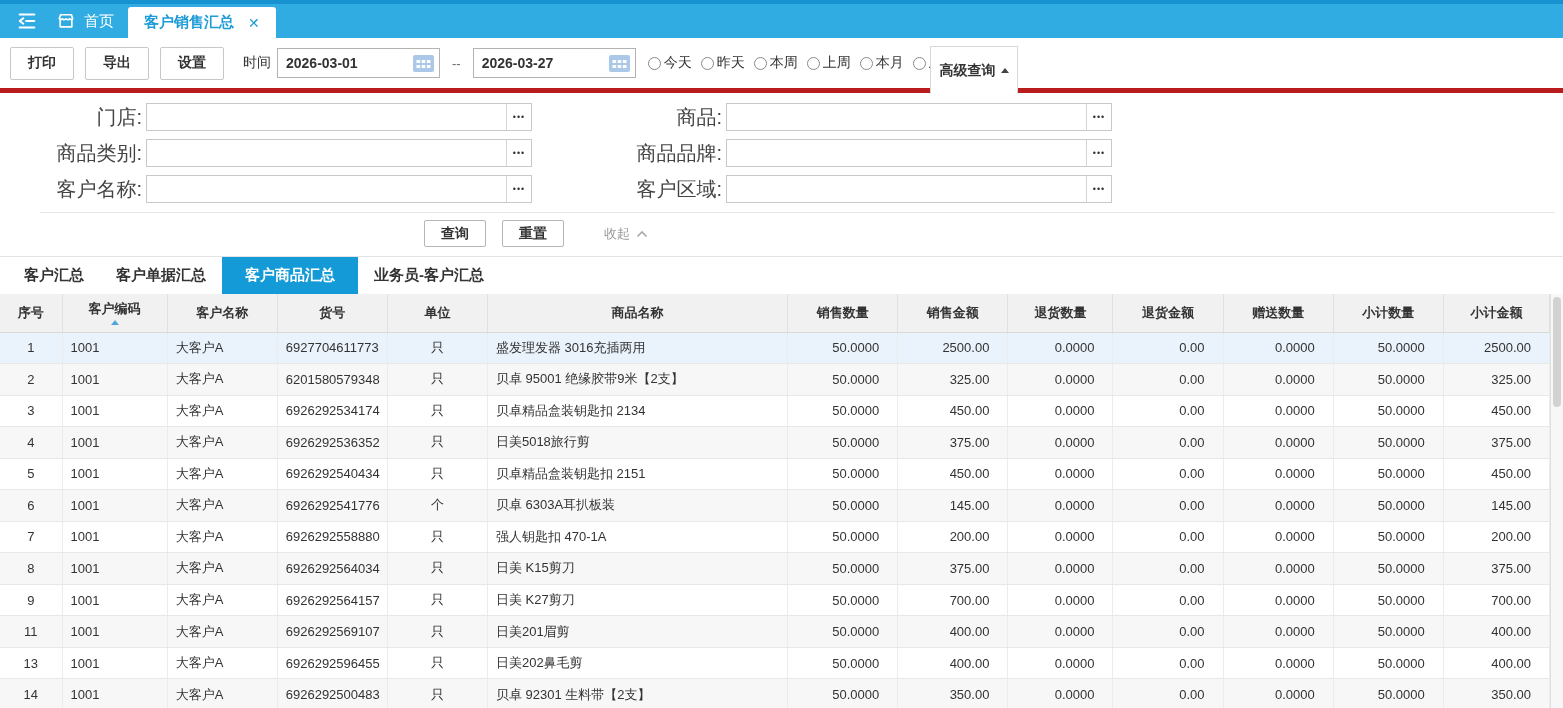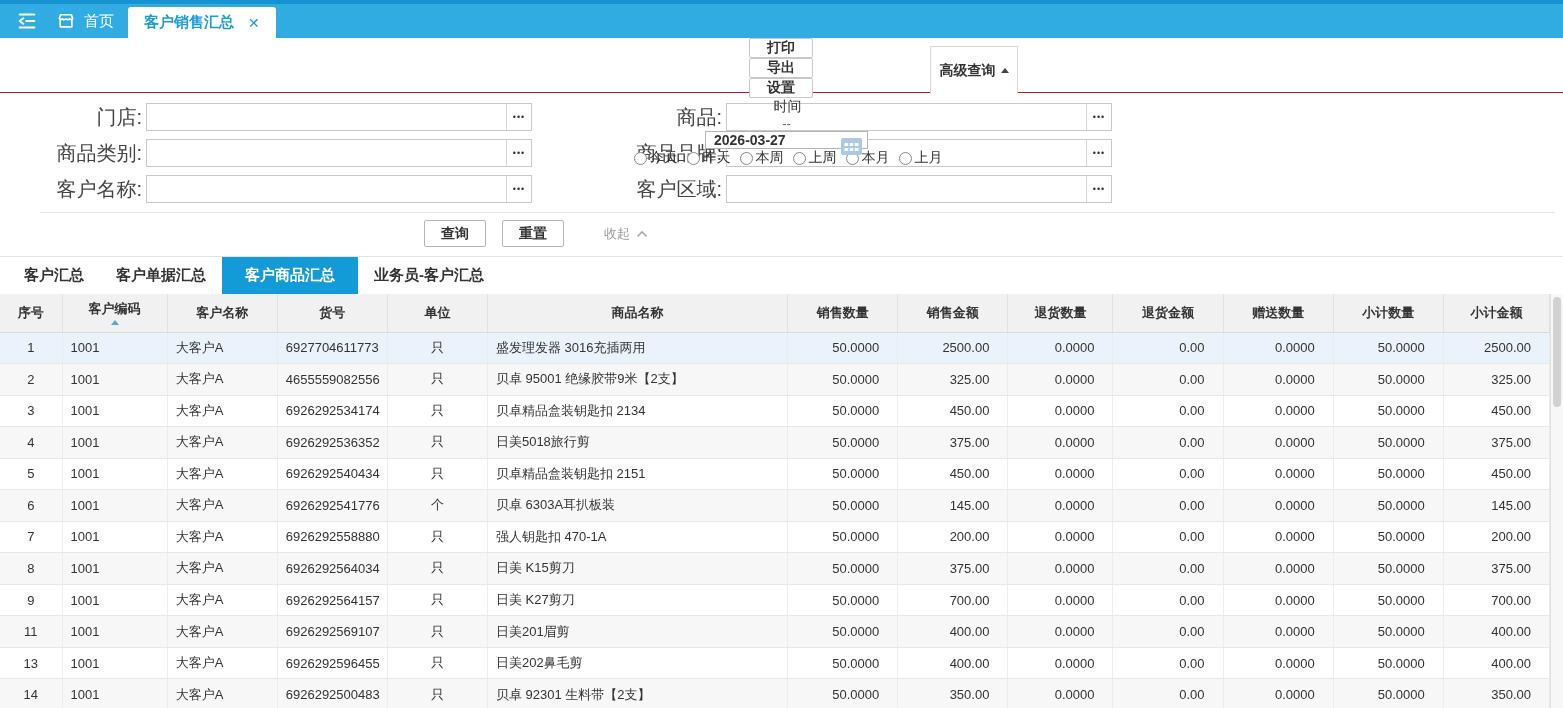--- a/index.html
+++ b/index.html
@@ -11,21 +11,21 @@
   .topbar { height:34px; background:#31ace3; display:flex; align-items:flex-end; }
   .topbar-inner { display:flex; align-items:center; height:34px; }
   .icon-btn { width:26px; height:26px; margin:0 6px 0 14px; display:flex; align-items:center; justify-content:center; cursor:pointer; }
   .home-item { display:flex; align-items:center; color:#fff; font-size:15px; padding:0 14px 0 10px; height:34px; cursor:pointer; }
   .home-item svg { margin-right:8px; }
   .page-tab { height:31px; margin-top:3px; background:#fff; color:#1e9cd7; font-weight:bold; font-size:15px;
     display:flex; align-items:center; padding:0 16px; border-radius:3px 3px 0 0; }
   .page-tab .close { margin-left:14px; font-weight:normal; font-size:14px; cursor:pointer; }
 
   
-  .toolbar { position:relative; height:55px; border-bottom:1px solid #b91c1c; display:flex; align-items:center; padding-left:10px; background:#fff;flex-direction:column; }
+  .toolbar { position:relative; height:55px; border-bottom:5px solid #b91c1c; display:flex; align-items:center; padding-left:10px; background:#fff; }
   .tb-btn { height:33px; padding:0 17px; background:#fff; border:1px solid #c8c8c8; border-radius:2px;
     font-weight:bold; font-size:14px; color:#333; margin-right:11px; cursor:pointer; font-family:inherit; }
   .time-label { font-size:14px; margin:0 6px 0 8px; }
   .date-input { position:relative; width:163px; height:30px; border:1px solid #b3b3b3; display:flex; align-items:center; background:#fff; }
   .date-input input { border:none; outline:none; width:128px; padding-left:8px; font-weight:bold; font-size:14px; color:#333; font-family:inherit; background:transparent; }
   .cal-icon { position:absolute; right:5px; top:5px; cursor:pointer; }
   .range-sep { color:#666; margin:0 12px; }
   .quick-ranges { display:flex; align-items:center; margin-left:12px; }
   .radio-item { display:flex; align-items:center; margin-right:9px; cursor:pointer; }
   .radio-circle { width:13px; height:13px; border:1px solid #8a8a8a; border-radius:50%; background:#fff; margin-right:3px; }
@@ -99,20 +99,34 @@
       <span class="close">✕</span>
     </div>
   </div>
 </div>
 
 <div class="toolbar">
   <button class="tb-btn">打印</button>
   <button class="tb-btn">导出</button>
   <button class="tb-btn">设置</button>
   <span class="time-label">时间</span>
+  <span class="date-input">
+    <input value="2026-03-01" style="">
+    <span class="cal-icon">
+      <svg width="21" height="19" viewBox="0 0 21 19">
+          <rect x="0" y="1" width="21" height="17" rx="2" fill="#abc8e8"></rect>
+        <rect x="3.5" y="6" width="3.6" height="3" fill="#fff"></rect>
+          <rect x="8.7" y="6" width="3.6" height="3" fill="#fff"></rect>
+          <rect x="13.9" y="6" width="3.6" height="3" fill="#fff"></rect>
+        <rect x="3.5" y="11" width="3.6" height="3" fill="#fff"></rect>
+          <rect x="8.7" y="11" width="3.6" height="3" fill="#fff"></rect>
+          <rect x="13.9" y="11" width="3.6" height="3" fill="#fff"></rect>
+      </svg>
+    </span>
+  </span>
   <span class="range-sep">--</span>
   <span class="date-input">
     <input value="2026-03-27" style="">
     <span class="cal-icon">
       <svg width="21" height="19" viewBox="0 0 21 19">
           <rect x="0" y="1" width="21" height="17" rx="2" fill="#abc8e8"></rect>
         <rect x="3.5" y="6" width="3.6" height="3" fill="#fff"></rect>
           <rect x="8.7" y="6" width="3.6" height="3" fill="#fff"></rect>
           <rect x="13.9" y="6" width="3.6" height="3" fill="#fff"></rect>
         <rect x="3.5" y="11" width="3.6" height="3" fill="#fff"></rect>
@@ -319,21 +333,21 @@
           <td class="al-r">0.0000</td>
           <td class="al-r">0.00</td>
           <td class="al-r">0.0000</td>
           <td class="al-r">50.0000</td>
           <td class="al-r">2500.00</td>
         </tr>
         <tr>
           <td class="al-c">2</td>
           <td>1001</td>
           <td>大客户A</td>
-          <td>4655559082556</td>
+          <td>6201580579348</td>
           <td class="al-c">只</td>
           <td>贝卓 95001 绝缘胶带9米【2支】</td>
           <td class="al-r">50.0000</td>
           <td class="al-r">325.00</td>
           <td class="al-r">0.0000</td>
           <td class="al-r">0.00</td>
           <td class="al-r">0.0000</td>
           <td class="al-r">50.0000</td>
           <td class="al-r">325.00</td>
         </tr>

